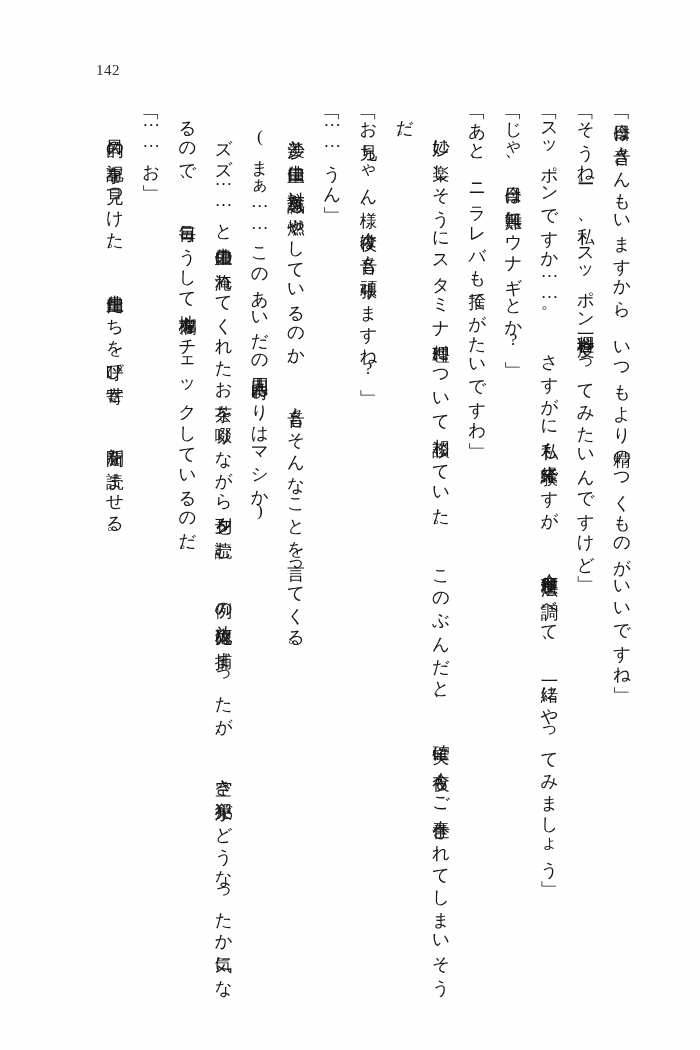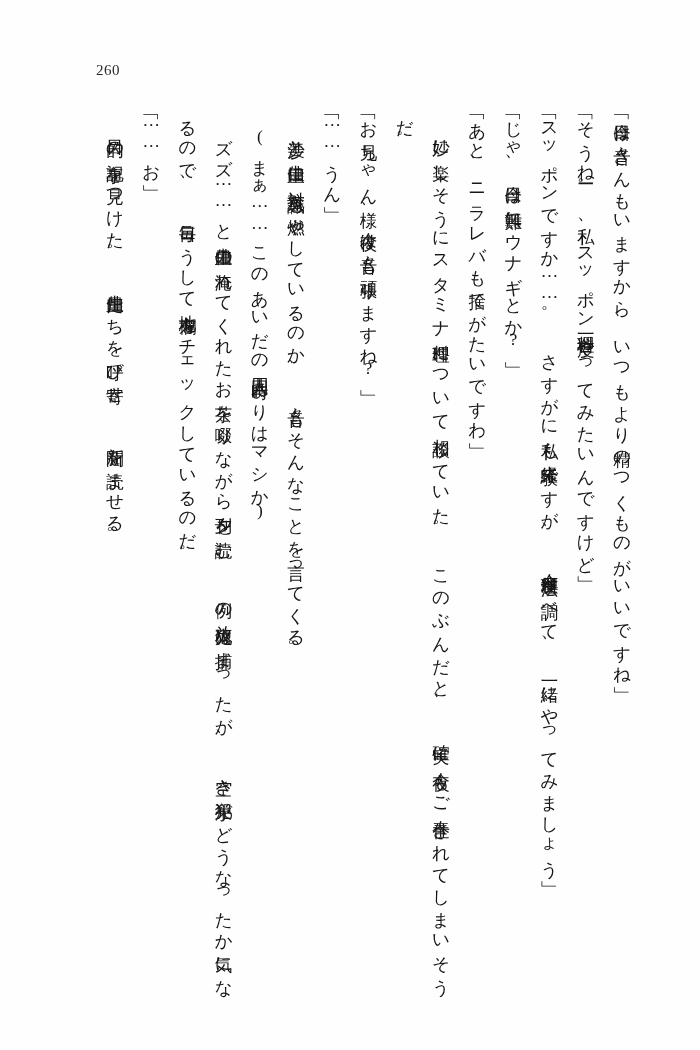--- a/index.html
+++ b/index.html
@@ -61,21 +61,21 @@
     text-justify: inter-ideograph;
   }
   .indent {
     text-indent: 1em;
   }
 </style>
 </head>
 <body>
 
 <div class="page">
-  <div class="page-number">260</div>
+  <div class="page-number">142</div>
 
   <div class="text-block">
     <p class="para">「今日は音々さんもいますから、いつもより精のつくものがいいですね」</p>
     <p class="para">「そうねー。　私、スッポン料理一度やってみたいんですけど」</p>
     <p class="para">「スッポンですか……。　さすがに私も未経験ですが、　今度料理法を調べて、　一緒にやってみましょう」</p>
     <p class="para">「じゃ、今日は無難にウナギとか?」</p>
     <p class="para">「あと、ニラレバも捨てがたいですわ」</p>
     <p class="para indent">妙に楽しそうにスタミナ料理について相談していた。　このぶんだと、　確実に今夜もご奉仕されてしまいそうだ。</p>
     <p class="para">「お兄ちゃん様、今夜は音々も頑張りますね?」</p>
     <p class="para">「……うん」</p>

